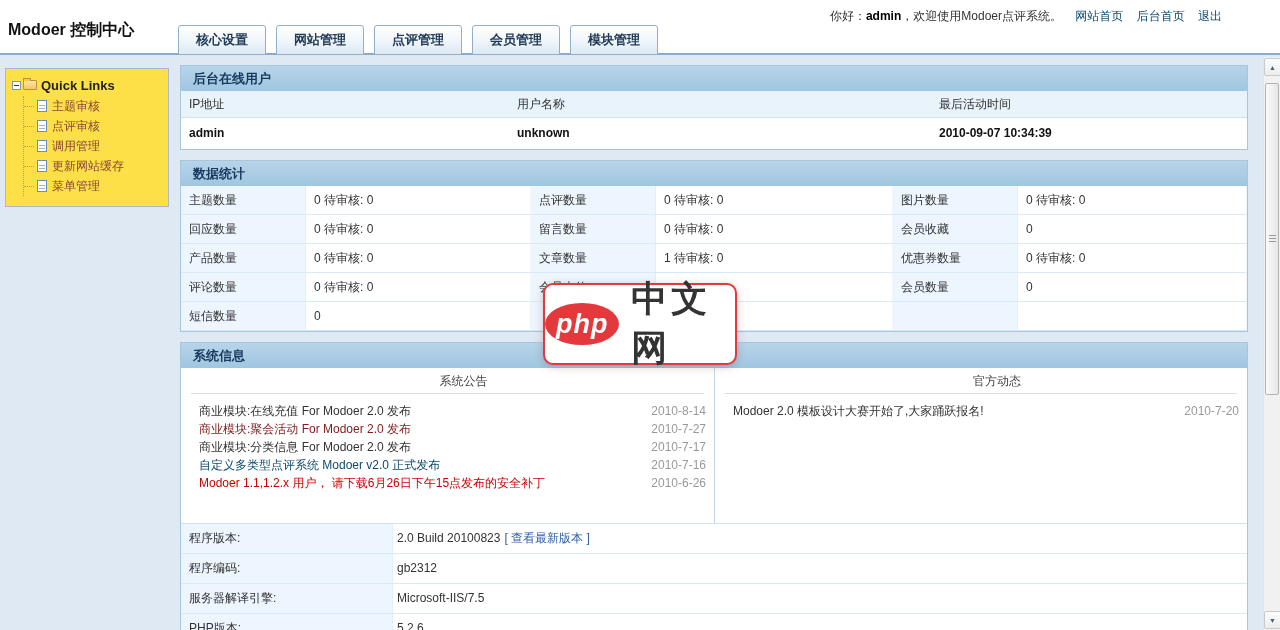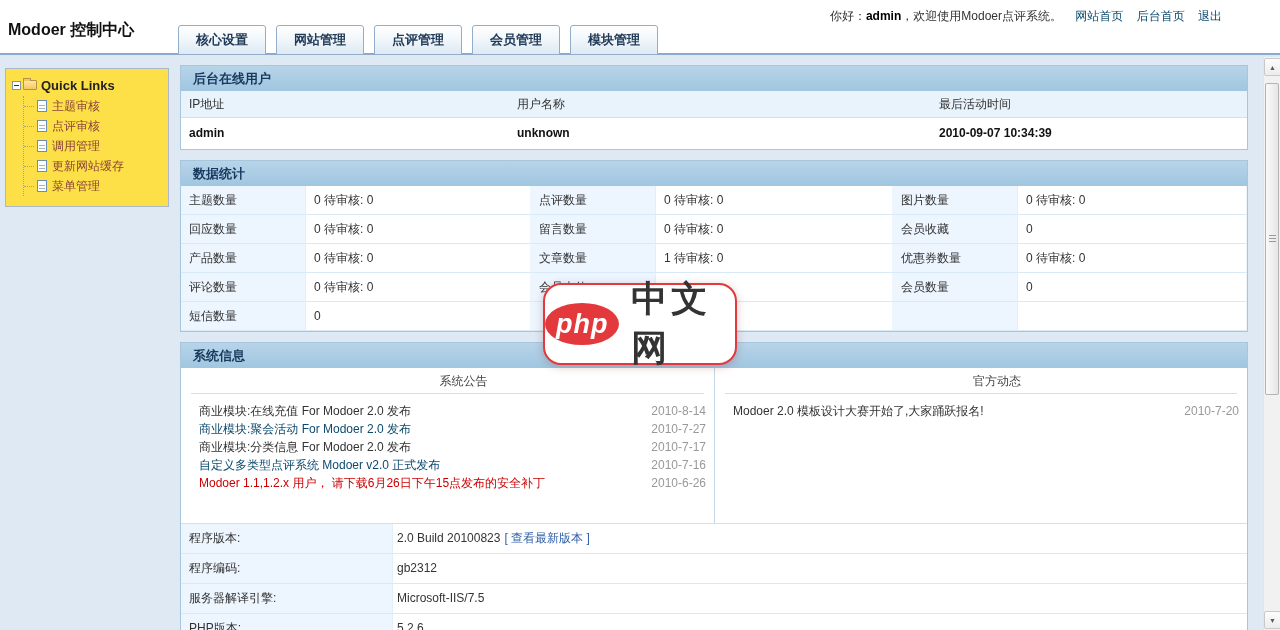--- a/index.html
+++ b/index.html
@@ -57,21 +57,21 @@
   .news-list { padding:8px 6px 8px 18px; }
   .news-item { display:flex; height:18px; line-height:18px; }
   .news-item .txt { flex:1; overflow:hidden; white-space:nowrap; cursor:pointer; }
   .news-item .dt { width:72px; text-align:right; color:#999; padding-right:2px; }
   .info-row { display:grid; grid-template-columns:212px 1fr; border-bottom:1px solid #d8eaf7; }
   .info-row .ilbl { background:#edf5fe; height:29px; line-height:29px; padding-left:8px; border-right:1px solid #e2eefa; }
   .info-row .ival { background:#fff; height:29px; line-height:29px; padding-left:4px; }
   .info-row .ival a { color:#3060a8; text-decoration:none; margin-left:4px; cursor:pointer; }
 
   
-  .watermark { position:absolute; left:543px; top:283px; width:194px; height:82px; background:#fff; border:2px solid #e23a3c; border-radius:18px;
+  .watermark { position:absolute; left:543px; top:283px; width:194px; height:82px; background:#fff; border:2px solid #e23a3c; border-radius:10px;
                box-shadow:0 2px 8px rgba(120,30,30,.25); display:flex; align-items:center; justify-content:center; z-index:30; }
   .php-badge { width:86px; height:42px; background:#e4393c; border-radius:50%; display:flex; align-items:center; justify-content:center; }
   .php-badge span { color:#fff; font-weight:bold; font-style:italic; font-size:27px; letter-spacing:1px; }
   .wm-text { font-size:36px; font-weight:bold; color:#333; margin-left:12px; letter-spacing:4px; }
 
   
   .scrollbar { position:absolute; right:0; top:57px; width:17px; height:573px; background:#f1f1f1; border-left:1px solid #e3e3e3; }
   .scroll-btn { position:absolute; left:0; width:17px; height:18px; display:flex; align-items:center; justify-content:center;
                 background:linear-gradient(#fdfdfd,#ececec); border:1px solid #c9c9c9; border-radius:2px; color:#4d5f71; font-size:7px; cursor:pointer; }
   .scroll-btn.up { top:1px; }
@@ -191,21 +191,21 @@
       <div class="panel-h">系统信息</div>
       <div class="sys-cols">
         <div class="sys-col left">
           <div class="col-title">系统公告</div>
           <div class="news-list">
             <div class="news-item">
               <span class="txt" style="color: rgb(51, 51, 51);">商业模块:在线充值  For Modoer 2.0 发布</span>
               <span class="dt">2010-8-14</span>
             </div>
             <div class="news-item">
-              <span class="txt" style="color: #0c4a6e;">商业模块:聚会活动  For Modoer 2.0 发布</span>
+              <span class="txt" style="color: #7f1d1d;">商业模块:聚会活动  For Modoer 2.0 发布</span>
               <span class="dt">2010-7-27</span>
             </div>
             <div class="news-item">
               <span class="txt" style="color: rgb(51, 51, 51);">商业模块:分类信息  For Modoer 2.0 发布</span>
               <span class="dt">2010-7-17</span>
             </div>
             <div class="news-item">
               <span class="txt" style="color: #0c4a6e;">自定义多类型点评系统  Modoer v2.0 正式发布</span>
               <span class="dt">2010-7-16</span>
             </div>

